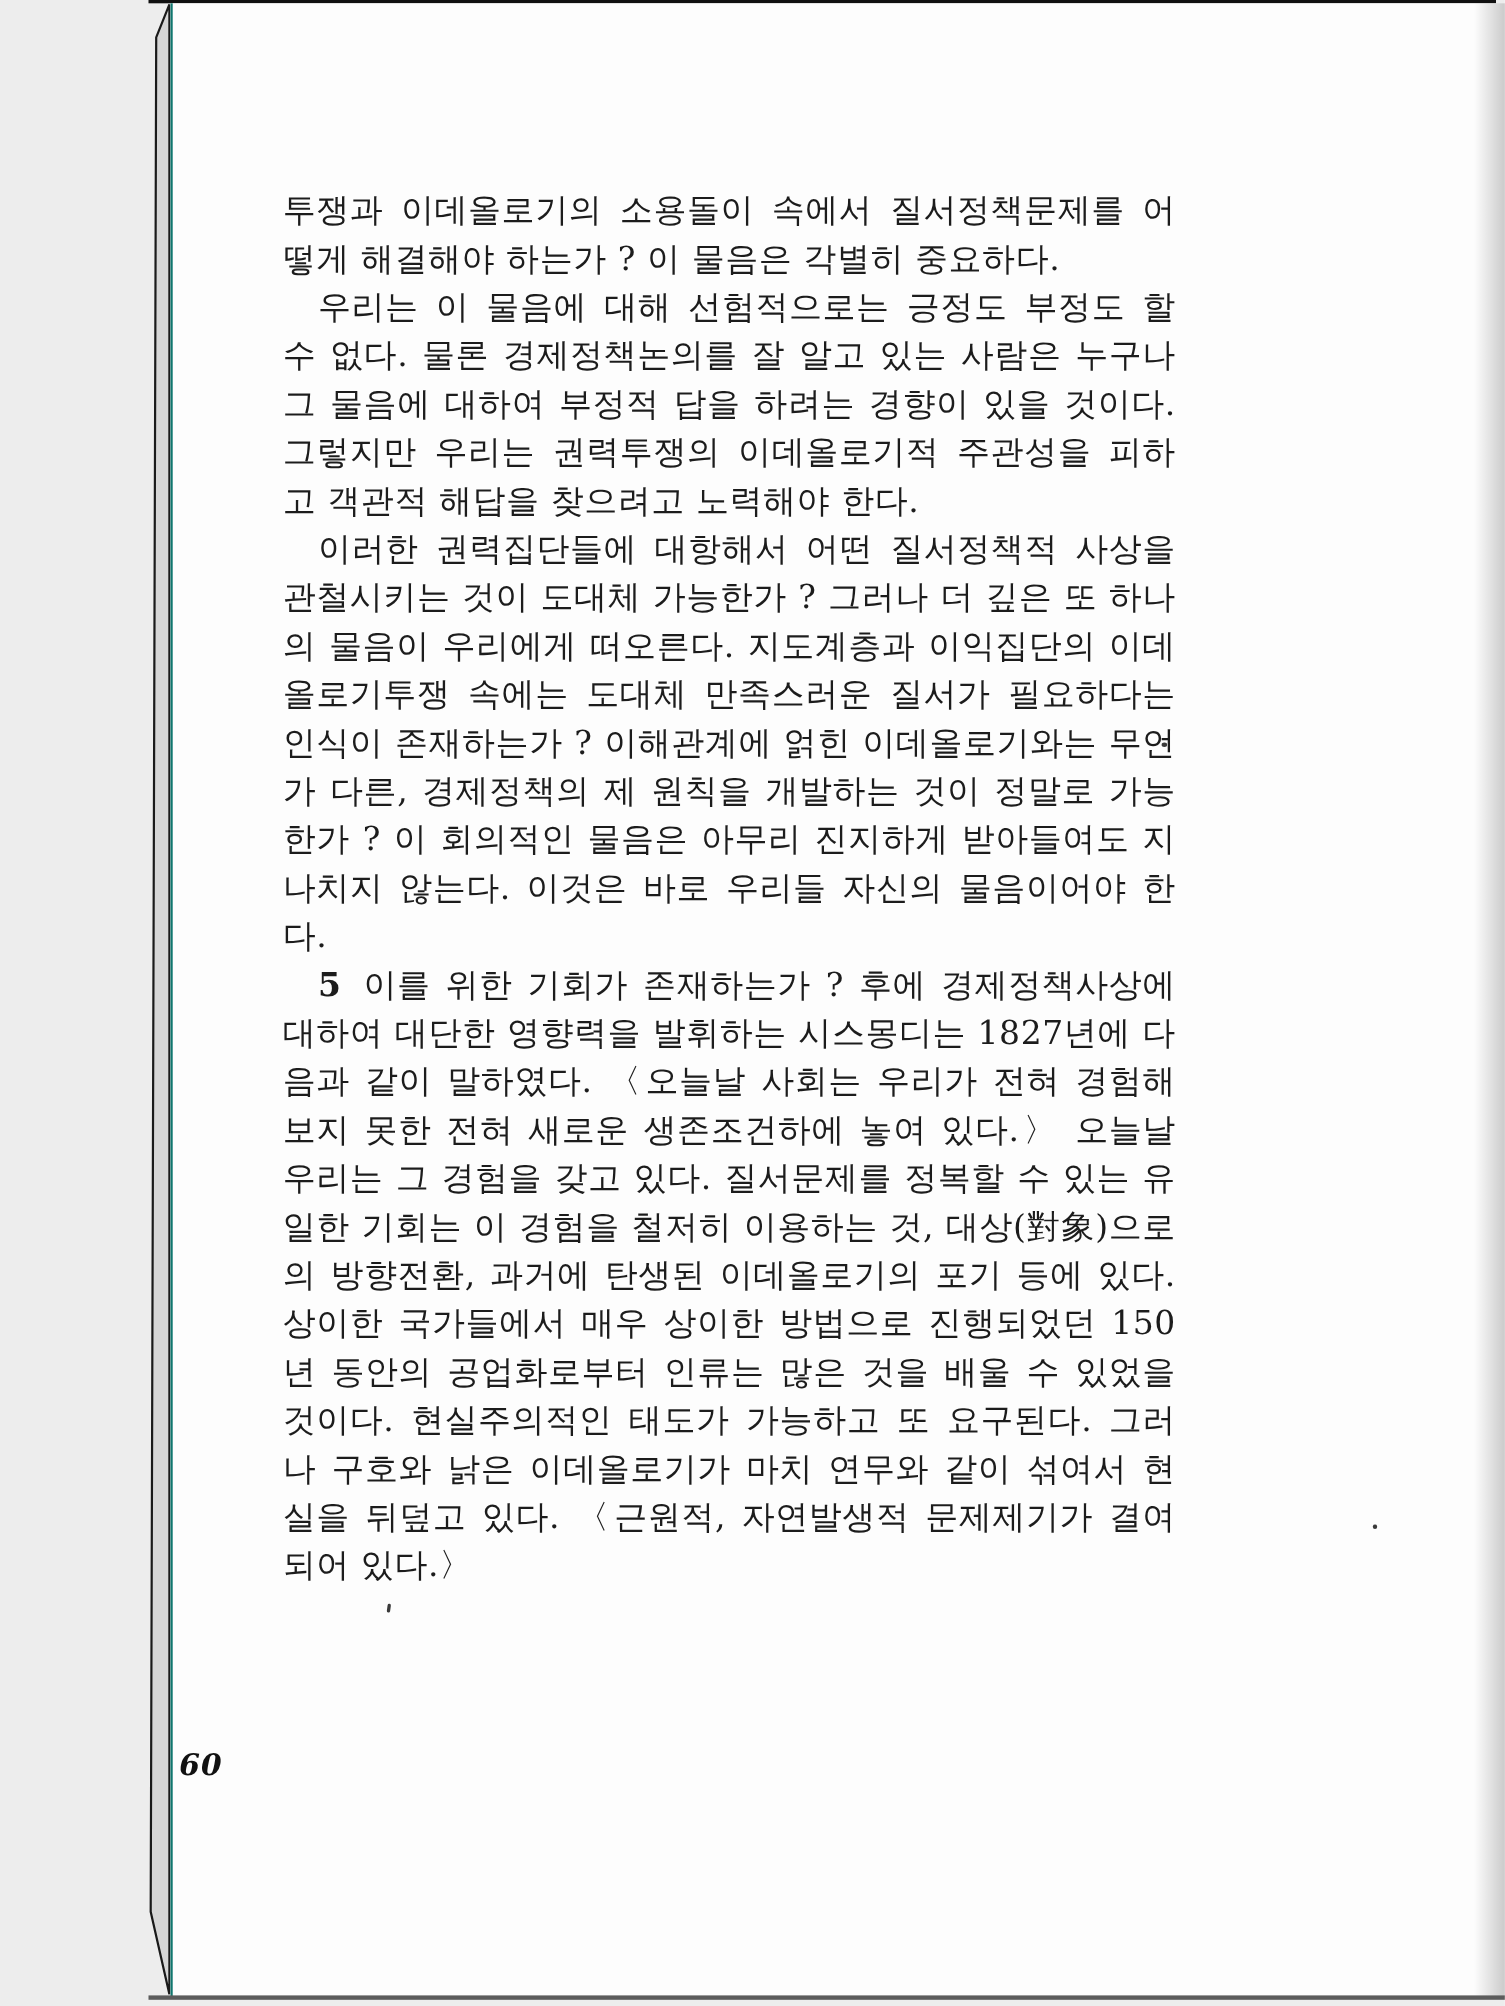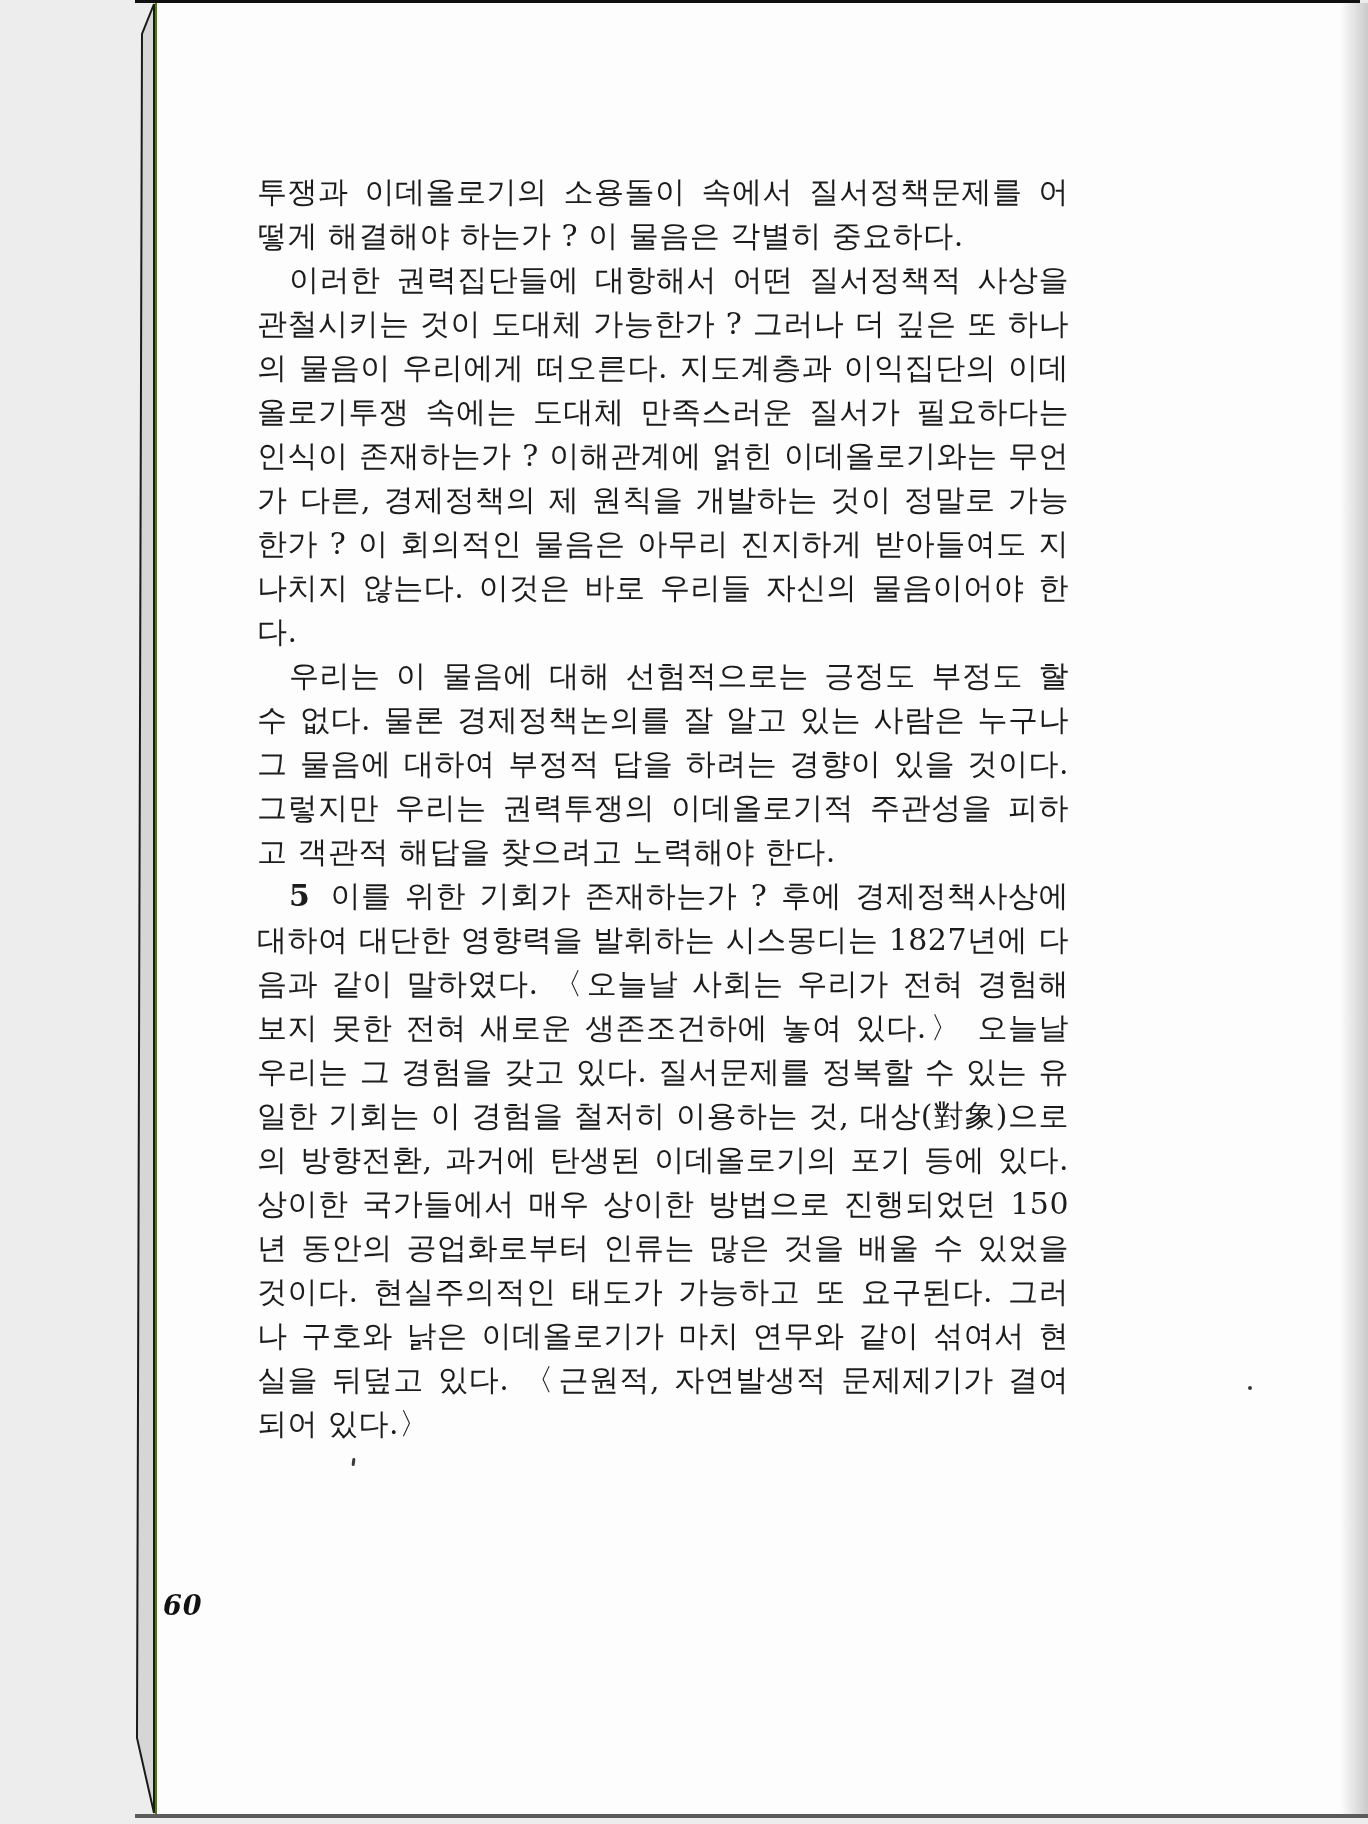--- a/index.html
+++ b/index.html
@@ -10,21 +10,21 @@
     overflow: hidden;
     font-family: "DejaVu Serif", "Liberation Serif", serif;
   }
 
   
   .page {
     position: absolute;
     left: 155px; top: 3px;
     width: 1213px; height: 1813px;
     background: #fdfdfd;
-    border-left: 2px solid #4d7c0f;
+    border-left: 2px solid #0f766e;
     box-sizing: border-box;
   }
 
   
   .top-edge {
     position: absolute; left: 135px; top: 0;
     width: 1225px; height: 3px;
     background: #101010;
   }
   
@@ -81,23 +81,23 @@
 
 <svg class="spine-svg" width="170" height="1824" viewBox="0 0 170 1824">
   <polygon points="154,4 142,34 137,1738 154,1813" fill="#d6d6d6" stroke="#1a1a1a" stroke-width="2"></polygon>
 </svg>
 
 <div class="page">
 
   <div class="text-column">
     <p><span>투쟁과 이데올로기의 소용돌이 속에서 질서정책문제를 어떻게 해결해야 하는가 ? 이 물음은 각별히 중요하다.</span></p>
 
+    <p class="indent"><span>우리는 이 물음에 대해 선험적으로는 긍정도 부정도 할 수 없다. 물론 경제정책논의를 잘 알고 있는 사람은 누구나 그 물음에 대하여 부정적 답을 하려는 경향이 있을 것이다. 그렇지만 우리는 권력투쟁의 이데올로기적 주관성을 피하고 객관적 해답을 찾으려고 노력해야 한다.</span></p>
+
     <p class="indent"><span>이러한 권력집단들에 대항해서 어떤 질서정책적 사상을 관철시키는 것이 도대체 가능한가 ? 그러나 더 깊은 또 하나의 물음이 우리에게 떠오른다. 지도계층과 이익집단의 이데올로기투쟁 속에는 도대체 만족스러운 질서가 필요하다는 인식이 존재하는가 ? 이해관계에 얽힌 이데올로기와는 무언가 다른, 경제정책의 제 원칙을 개발하는 것이 정말로 가능한가 ? 이 회의적인 물음은 아무리 진지하게 받아들여도 지나치지 않는다. 이것은 바로 우리들 자신의 물음이어야 한다.</span></p>
-
-    <p class="indent"><span>우리는 이 물음에 대해 선험적으로는 긍정도 부정도 할 수 없다. 물론 경제정책논의를 잘 알고 있는 사람은 누구나 그 물음에 대하여 부정적 답을 하려는 경향이 있을 것이다. 그렇지만 우리는 권력투쟁의 이데올로기적 주관성을 피하고 객관적 해답을 찾으려고 노력해야 한다.</span></p>
 
     <p class="indent"><span class="pnum">5</span><span>이를 위한 기회가 존재하는가 ? 후에 경제정책사상에 대하여 대단한 영향력을 발휘하는 시스몽디는 1827년에 다음과 같이 말하였다. 〈오늘날 사회는 우리가 전혀 경험해 보지 못한 전혀 새로운 생존조건하에 놓여 있다.〉 오늘날 우리는 그 경험을 갖고 있다. 질서문제를 정복할 수 있는 유일한 기회는 이 경험을 철저히 이용하는 것, 대상(對象)으로의 방향전환, 과거에 탄생된 이데올로기의 포기 등에 있다. 상이한 국가들에서 매우 상이한 방법으로 진행되었던 150년 동안의 공업화로부터 인류는 많은 것을 배울 수 있었을 것이다. 현실주의적인 태도가 가능하고 또 요구된다. 그러나 구호와 낡은 이데올로기가 마치 연무와 같이 섞여서 현실을 뒤덮고 있다. 〈근원적, 자연발생적 문제제기가 결여되어 있다.〉</span></p>
   </div>
 
   <div class="right-shadow"></div>
 </div>
 
 <div class="page-number">60</div>
 
 <div class="speck s1"></div>

